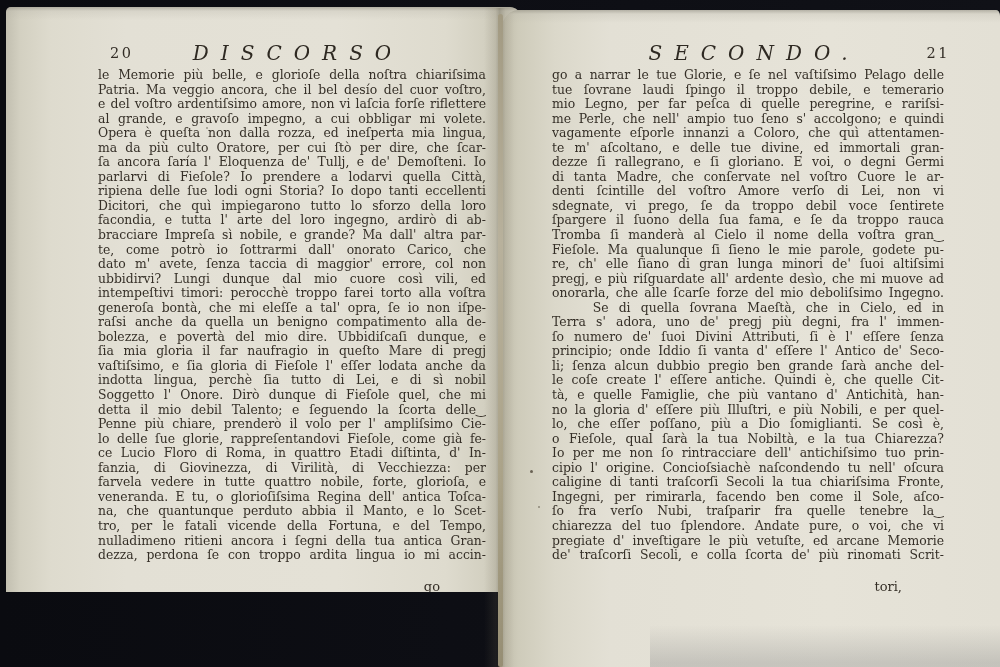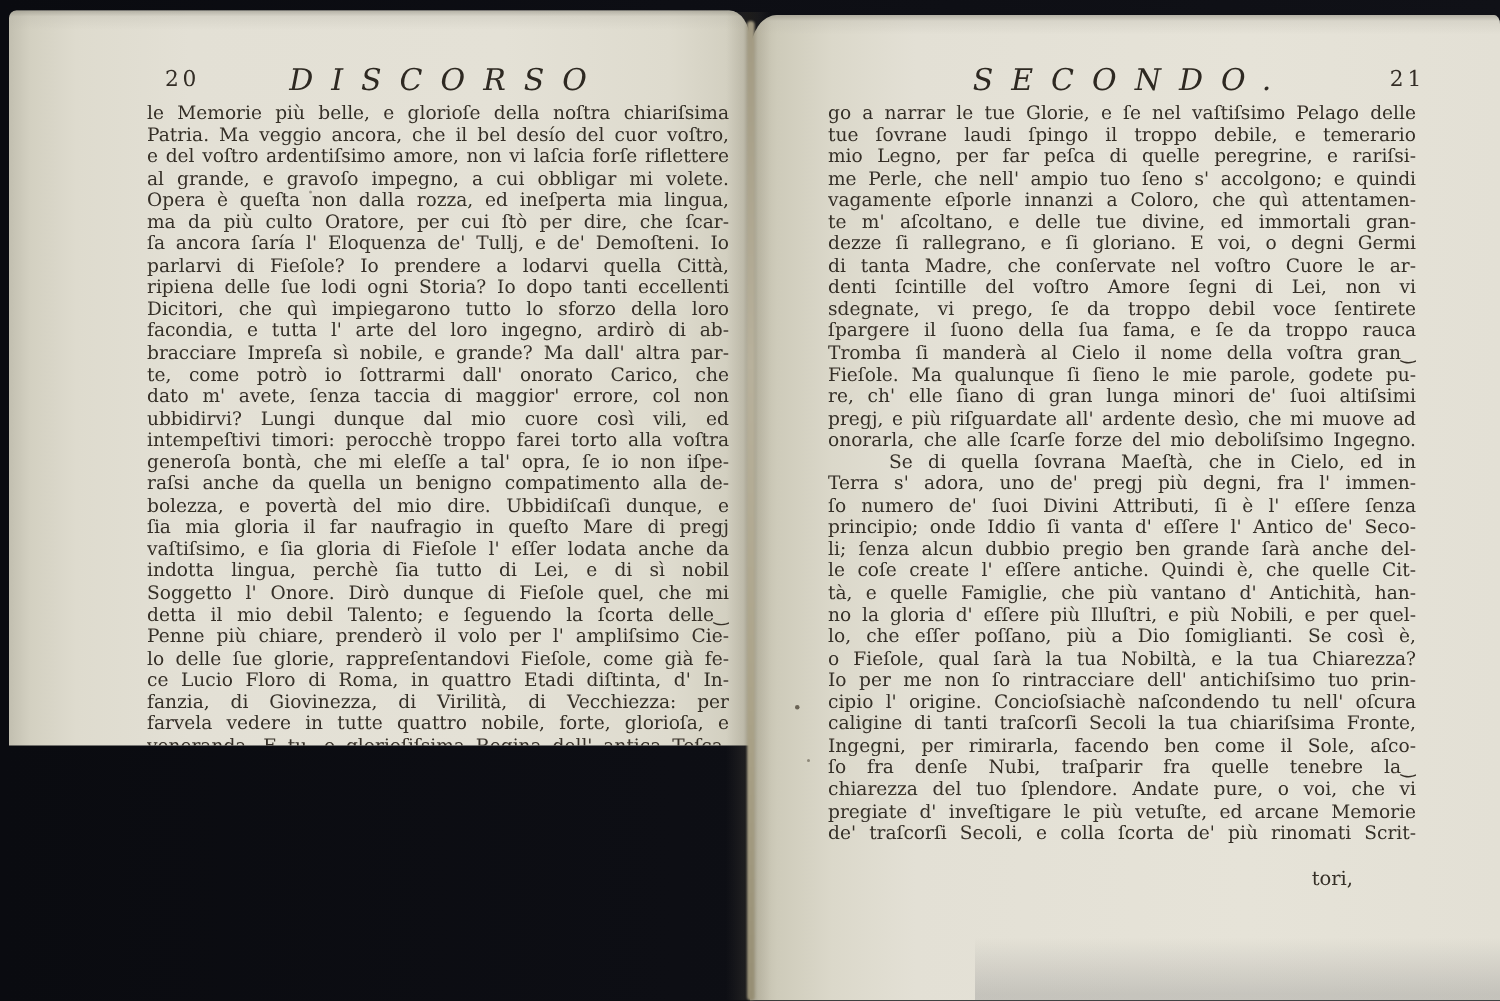--- a/index.html
+++ b/index.html
@@ -8,25 +8,26 @@
     background:#0b0c11;
     font-family:"DejaVu Serif","DejaVu Sans",serif;
   }
   .photo {
     position:relative; width:1000px; height:667px;
     background:linear-gradient(90deg,#0a0b10 0%,#0d0e14 45%,#101117 100%);
   }
   
   .page { position:absolute; overflow:hidden; }
   .page.left {
-    left:6px; top:7px; width:494px; height:490px;
+    left:6px; top:7px; width:494px; height:585px;
     border-radius:5px 14px 0 0 / 5px 20px 0 0;
     background:linear-gradient(90deg,
       #c2bfb0 0px,#d3d0c1 14px,#dedbce 45px,#e3e0d5 120px,
       #e4e1d6 330px,#dedbce 440px,#d3d0c1 478px,#c9c6b6 494px);
+    padding-left:24px;
   }
   .page.right {
     left:500px; top:10px; width:500px; height:657px;
     border-radius:18px 4px 0 0 / 26px 6px 0 0;
     background:linear-gradient(90deg,
       #bcb8a6 0px,#cecbba 18px,#dbd8ca 55px,#e3e0d5 110px,
       #e6e3d8 330px,#e3e0d5 100%);
   }
   .page::before { 
     content:''; position:absolute; left:0; right:0; top:0; height:14px;
@@ -143,21 +144,21 @@
     </div>
     <div class="textblock">
         <div class="line">go a narrar le tue Glorie, e ſe nel vaſtiſsimo Pelago delle</div>
         <div class="line">tue ſovrane laudi ſpingo il troppo debile, e temerario</div>
         <div class="line">mio Legno, per far peſca di quelle peregrine, e rariſsi-</div>
         <div class="line">me Perle, che nell' ampio tuo ſeno s' accolgono; e quindi</div>
         <div class="line">vagamente eſporle innanzi a Coloro, che quì attentamen-</div>
         <div class="line">te m' aſcoltano, e delle tue divine, ed immortali gran-</div>
         <div class="line">dezze ſi rallegrano, e ſi gloriano. E voi, o degni Germi</div>
         <div class="line">di tanta Madre, che conſervate nel voſtro Cuore le ar-</div>
-        <div class="line">denti ſcintille del voſtro Amore ſegni di Lei, non vi</div>
+        <div class="line">denti ſcintille del voſtro Amore verſo di Lei, non vi</div>
         <div class="line">sdegnate, vi prego, ſe da troppo debil voce ſentirete</div>
         <div class="line">ſpargere il ſuono della ſua fama, e ſe da troppo rauca</div>
         <div class="line">Tromba ſi manderà al Cielo il nome della voſtra gran‿</div>
         <div class="line">Fieſole. Ma qualunque ſi ſieno le mie parole, godete pu-</div>
         <div class="line">re, ch' elle ſiano di gran lunga minori de' ſuoi altiſsimi</div>
         <div class="line">pregj, e più riſguardate all' ardente desìo, che mi muove ad</div>
         <div class="line">onorarla, che alle ſcarſe forze del mio deboliſsimo Ingegno.</div>
         <div class="line">&nbsp;&nbsp;&nbsp;&nbsp;Se di quella ſovrana Maeſtà, che in Cielo, ed in</div>
         <div class="line">Terra s' adora, uno de' pregj più degni, fra l' immen-</div>
         <div class="line">ſo numero de' ſuoi Divini Attributi, ſi è l' eſſere ſenza</div>
@@ -165,21 +166,21 @@
         <div class="line">li; ſenza alcun dubbio pregio ben grande ſarà anche del-</div>
         <div class="line">le coſe create l' eſſere antiche. Quindi è, che quelle Cit-</div>
         <div class="line">tà, e quelle Famiglie, che più vantano d' Antichità, han-</div>
         <div class="line">no la gloria d' eſſere più Illuſtri, e più Nobili, e per quel-</div>
         <div class="line">lo, che eſſer poſſano, più a Dio ſomiglianti. Se così è,</div>
         <div class="line">o Fieſole, qual ſarà la tua Nobiltà, e la tua Chiarezza?</div>
         <div class="line">Io per me non ſo rintracciare dell' antichiſsimo tuo prin-</div>
         <div class="line">cipio l' origine. Concioſsiachè naſcondendo tu nell' oſcura</div>
         <div class="line">caligine di tanti traſcorſi Secoli la tua chiariſsima Fronte,</div>
         <div class="line">Ingegni, per rimirarla, facendo ben come il Sole, aſco-</div>
-        <div class="line">ſo fra denſe Nubi, traſparir fra quelle tenebre la‿</div>
+        <div class="line">ſo fra verſo Nubi, traſparir fra quelle tenebre la‿</div>
         <div class="line">chiarezza del tuo ſplendore. Andate pure, o voi, che vi</div>
         <div class="line">pregiate d' inveſtigare le più vetuſte, ed arcane Memorie</div>
         <div class="line">de' traſcorſi Secoli, e colla ſcorta de' più rinomati Scrit-</div>
       </div>
     <div class="catchword">tori,</div>
     <div class="speck" style="left:30px; top:460px; width:3px; height:3px;"></div>
     <div class="speck" style="left:38px; top:496px; width:2px; height:2px; opacity:.5;"></div>
   </div>
 
   <div class="gutter-shade"></div>

